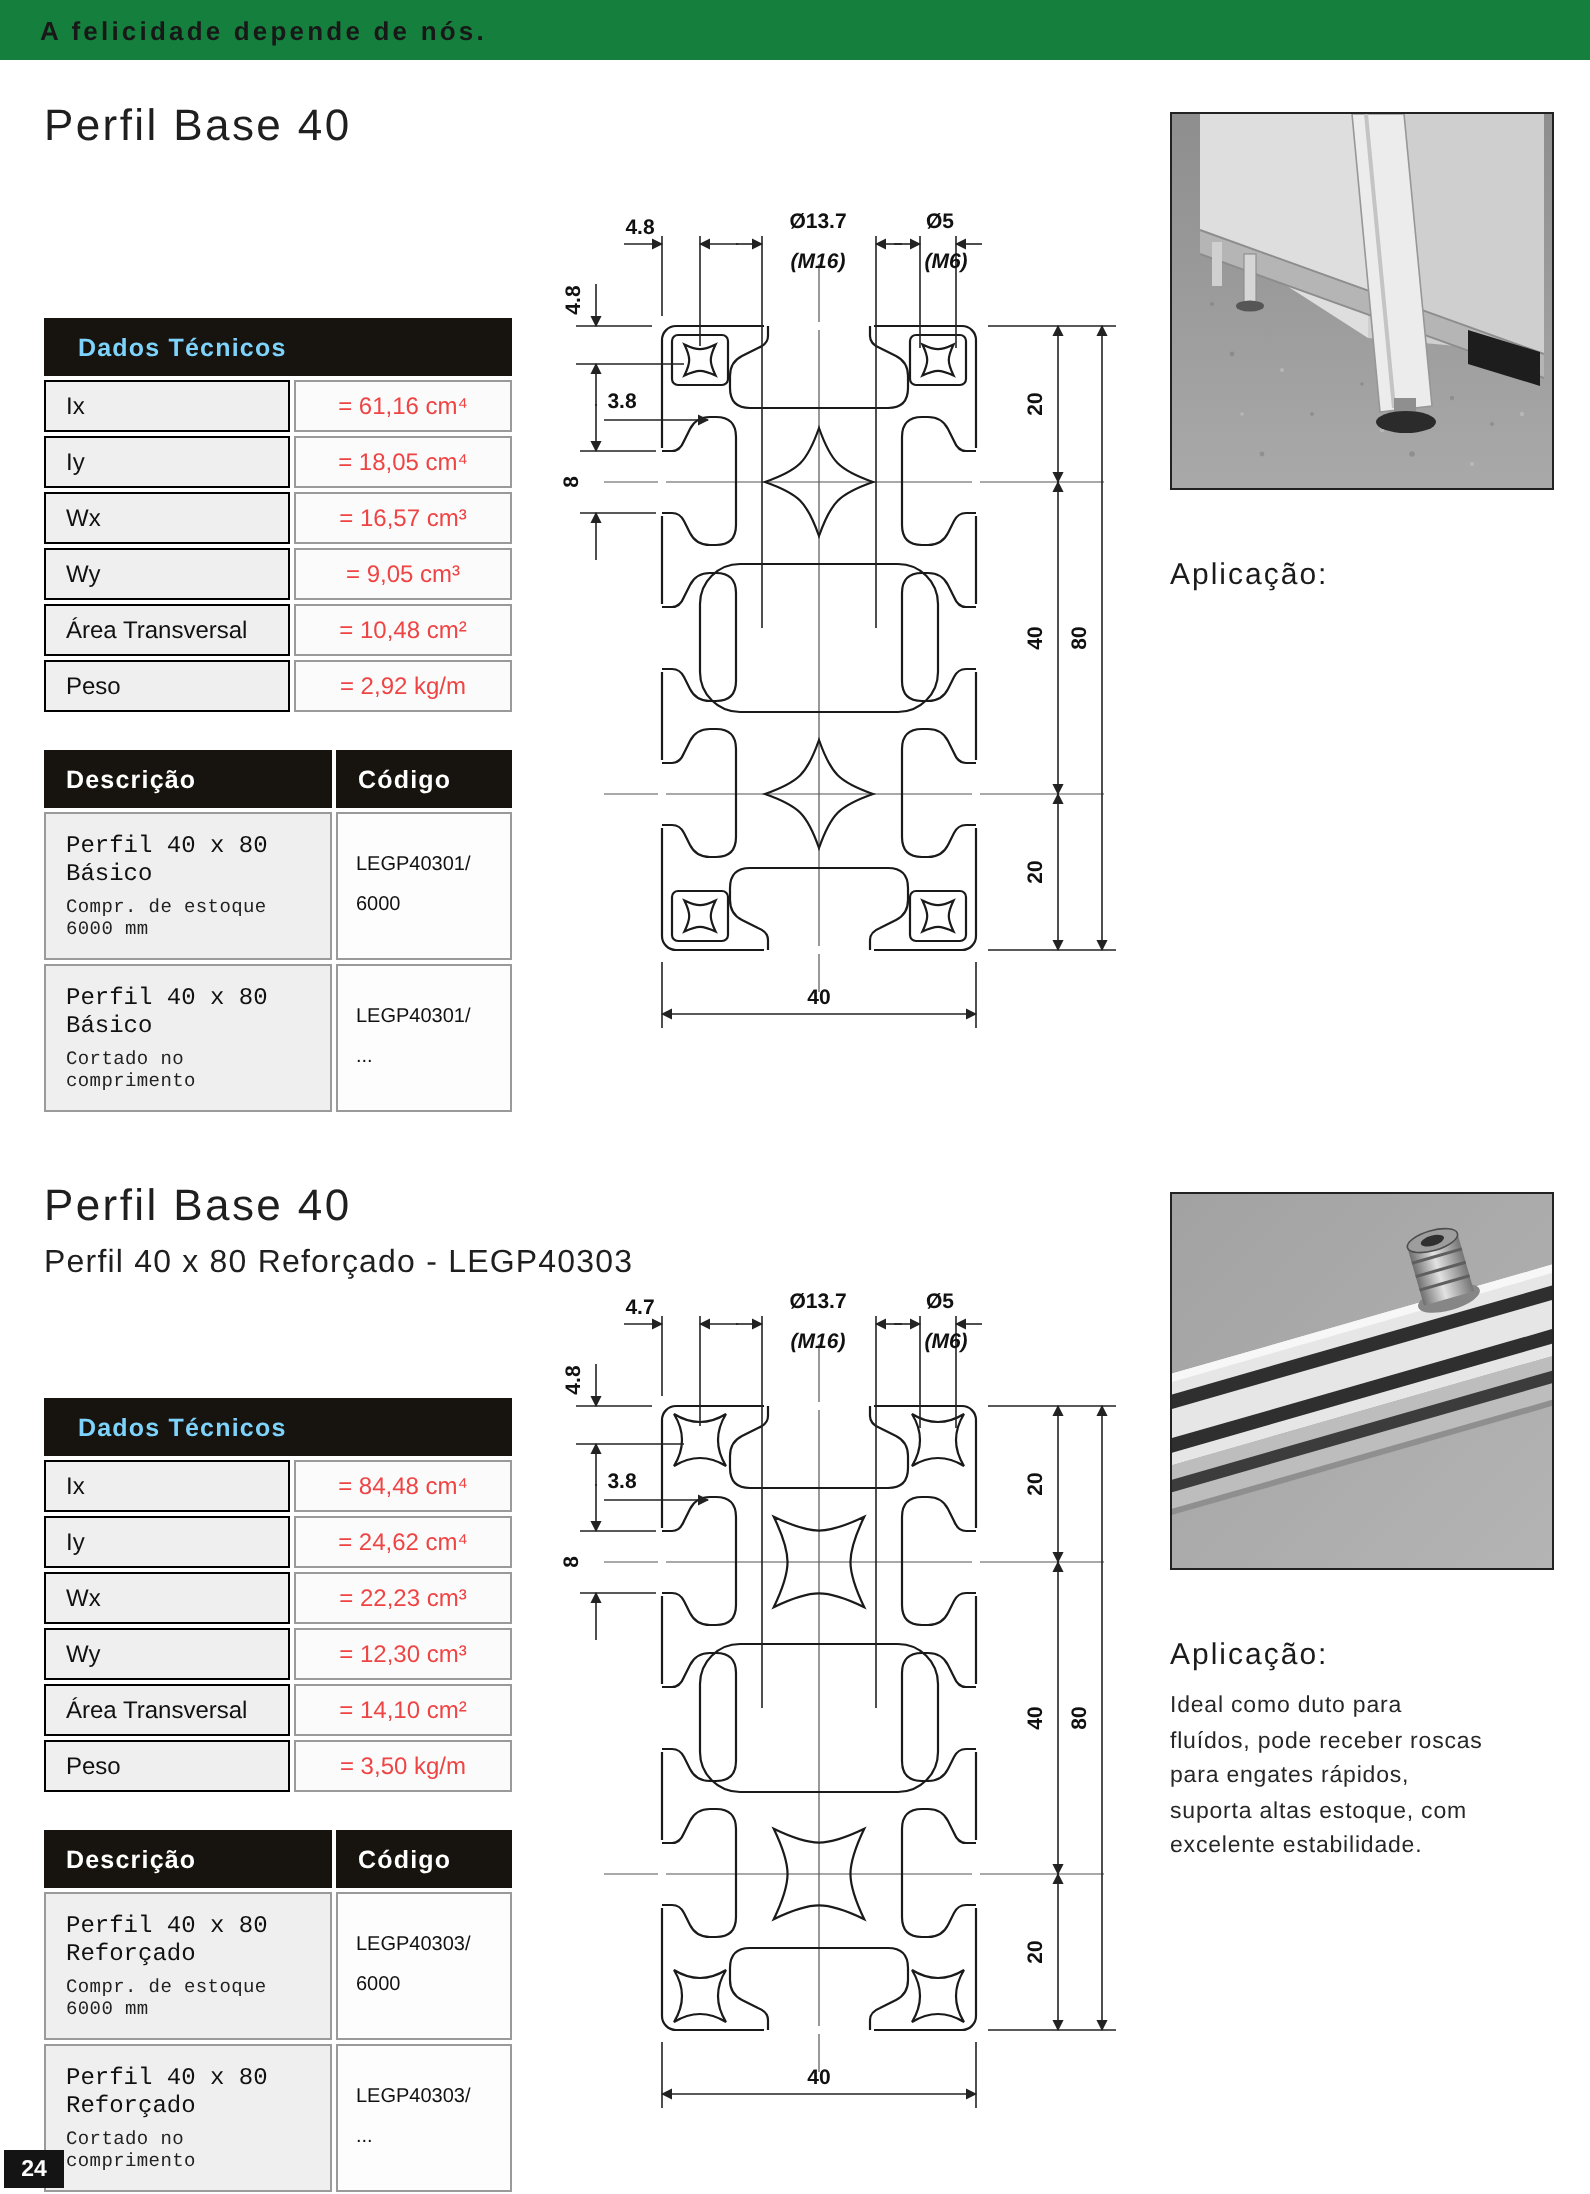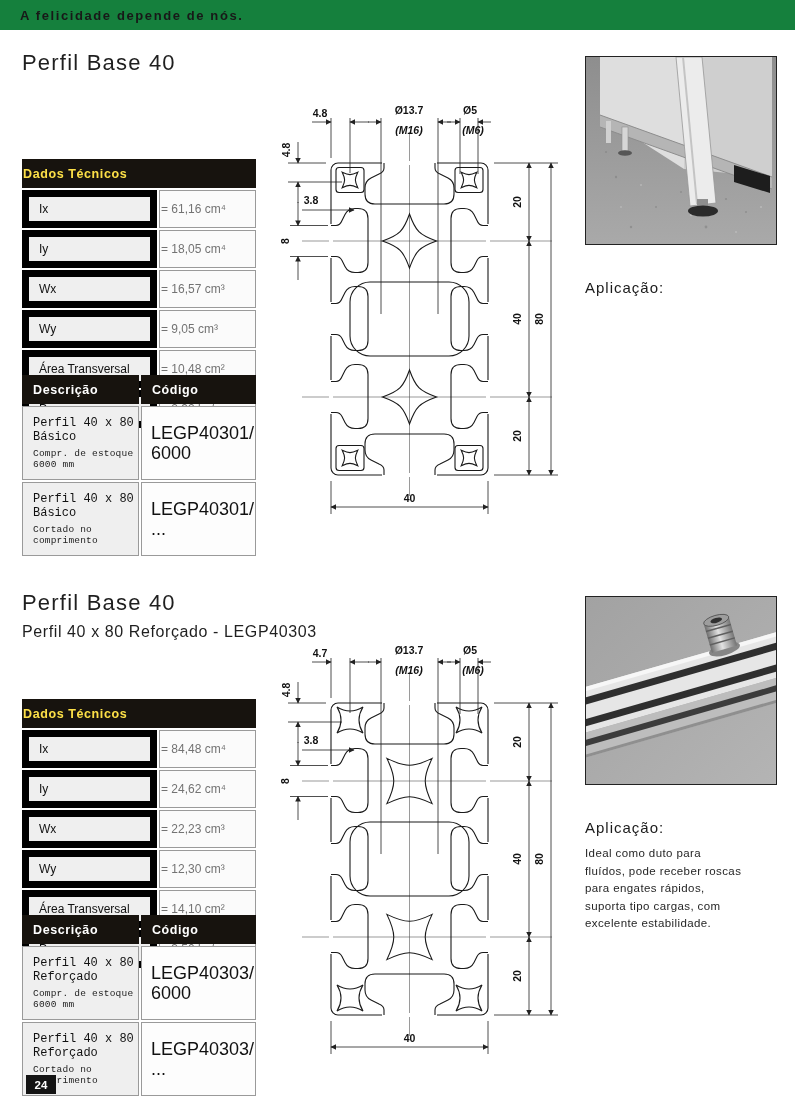--- a/index.html
+++ b/index.html
@@ -2,39 +2,39 @@
 <html><head>
 <meta charset="utf-8">
 <style>
   html,body{margin:0;padding:0;background:#fff;}
   .page{position:relative;width:795px;height:1097px;background:#fff;overflow:hidden;
         font-family:"Liberation Sans", sans-serif;color:#1c1c1c;}
   .topbar{position:absolute;top:0;left:0;width:795px;height:30px;background:#15803d;
           display:flex;align-items:center;}
   .tagline{padding-left:20px;font-size:13px;font-weight:bold;letter-spacing:1.6px;color:#181818;}
   .pagenum{position:absolute;left:2px;bottom:3px;width:30px;height:19px;background:#141414;
-           color:#fff;font-size:11.5px;font-weight:bold;display:flex;align-items:center;justify-content:center;margin-left:24px;}
+           color:#fff;font-size:11.5px;font-weight:bold;display:flex;align-items:center;justify-content:center;}
   .section{position:absolute;left:0;width:795px;height:540px;}
   #sec0{top:30px;} #sec1{top:570px;}
   .sec-title{position:absolute;left:22px;top:20px;font-size:22px;letter-spacing:1.2px;color:#1f1f1f;}
   .sec-subtitle{position:absolute;left:22px;top:53px;font-size:16px;letter-spacing:.6px;color:#1f1f1f;}
   table{border-collapse:separate;border-spacing:2px;}
   .tech{position:absolute;left:20px;top:127px;width:238px;}
-  .tech .hdr td{background:#17130e;color:#fde047;font-size:12.5px;font-weight:bold;letter-spacing:.6px;
-                height:27px;padding-left:1px;}
-  .tech .lbl{background:#efefef;border:7px solid #000000;width:110px;height:22px;
+  .tech .hdr td{background:#17130e;color:#7dd3fc;font-size:12.5px;font-weight:bold;letter-spacing:.6px;
+                height:27px;padding-left:17px;}
+  .tech .lbl{background:#efefef;border:1px solid #000000;width:110px;height:22px;
              font-size:12px;padding-left:10px;color:#111;}
-  .tech .val{background:#fbfbfb;border:1px solid #9a9a9a;font-size:12px;text-align:left;color:#737373;}
+  .tech .val{background:#fbfbfb;border:1px solid #9a9a9a;font-size:12px;text-align:center;color:#ef4444;}
   .desc{position:absolute;left:20px;top:343px;width:238px;}
   .desc .hdr td{background:#17130e;color:#fff;font-size:12.5px;font-weight:bold;letter-spacing:.6px;
                 height:27px;padding-left:11px;}
   .desc .d{background:#efefef;border:1px solid #9a9a9a;width:128px;padding:9px 4px 9px 10px;vertical-align:middle;font-family:Liberation Mono, monospace;}
   .desc .d .t1{font-size:12px;color:#111;}
   .desc .d .t2{font-size:9.5px;color:#222;margin-top:4px;letter-spacing:.2px;}
-  .desc .c{background:#fdfdfd;border:1px solid #9a9a9a;font-size:18px;color:#111;
+  .desc .c{background:#fdfdfd;border:1px solid #9a9a9a;font-size:10px;color:#111;
            padding-left:9px;vertical-align:middle;line-height:20px;}
   .drawing{position:absolute;left:280px;top:70px;}
   .drawing text{font-size:10.5px;font-weight:bold;fill:#111;}
   .drawing text.it{font-style:italic;}
   .photo{position:absolute;left:585px;top:26px;width:190px;height:187px;border:1px solid #222;}
   .photo svg{display:block;}
   .app-head{position:absolute;left:585px;top:249px;font-size:15px;letter-spacing:1px;color:#1b1b1b;}
   .app-text{position:absolute;left:585px;top:275px;font-size:11.5px;line-height:17.5px;
             letter-spacing:.4px;color:#262626;}
 </style>
@@ -448,19 +448,19 @@
           <ellipse cx="150" cy="36" rx="6" ry="2.5" fill="#303030"></ellipse>
         </g>
       </svg>
     </div>
 
     <div class="app-head">Aplicação:</div>
     <div class="app-text">
       <div>Ideal como duto para</div>
       <div>fluídos, pode receber roscas</div>
       <div>para engates rápidos,</div>
-      <div>suporta tipo cargas, com</div>
+      <div>suporta altas estoque, com</div>
       <div>excelente estabilidade.</div>
     </div>
   </div>
 
   <div class="pagenum">24</div>
 </div>
 
 </body></html>

